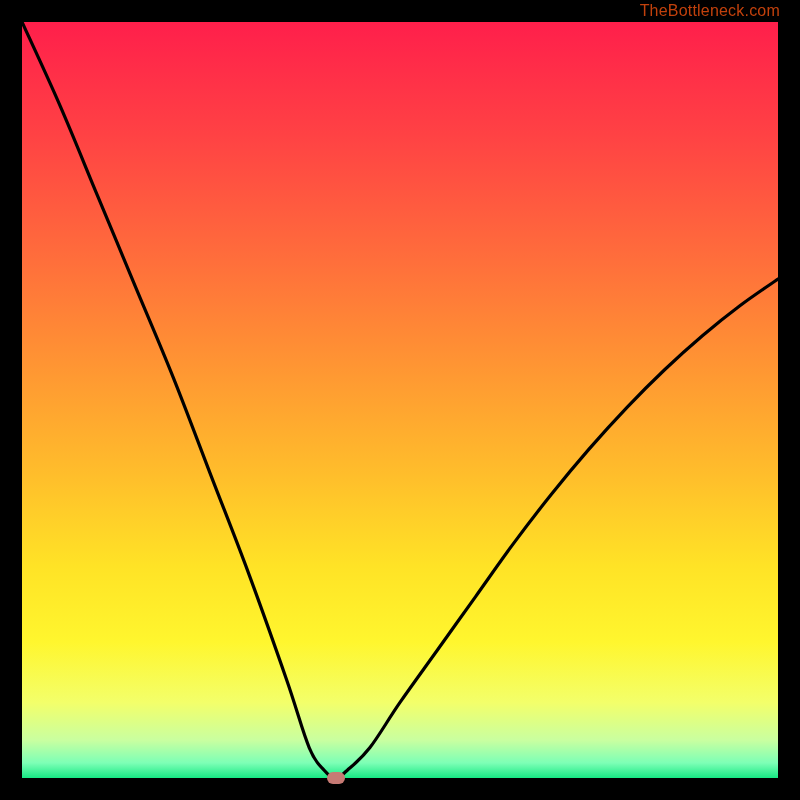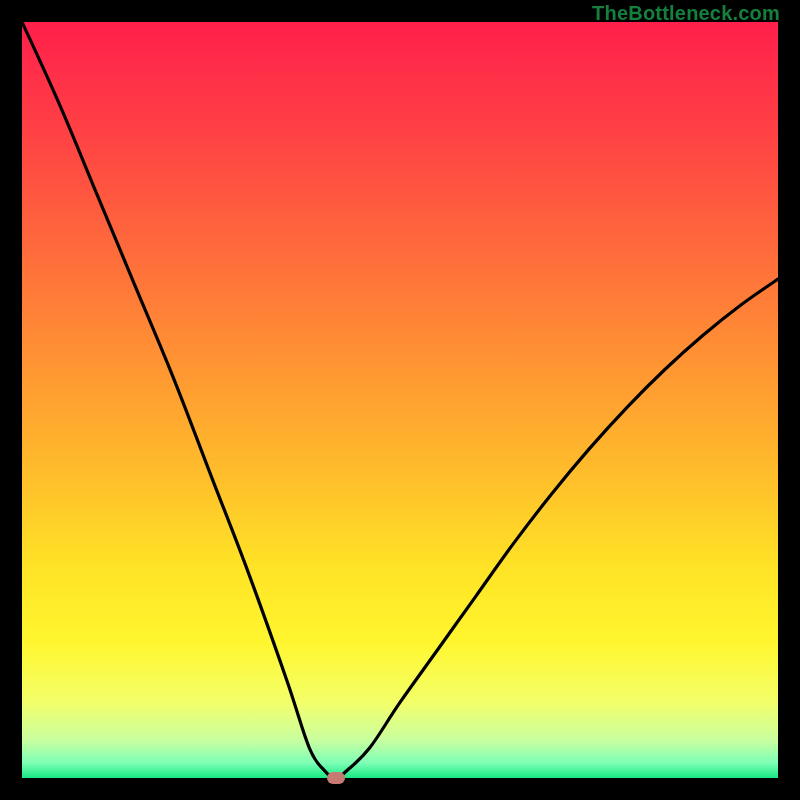--- a/index.html
+++ b/index.html
@@ -28,23 +28,23 @@
     left: 0;
     top: 0;
     width: 756px;
     height: 756px;
   }
   .watermark {
     position: absolute;
     top: 2px;
     right: 20px;
     font-family: Arial, sans-serif;
-    font-size: 20px;
-    font-weight: bold;
-    color: #15803d;
+    font-size: 16px;
+    font-weight: normal;
+    color: #c2410c;
     letter-spacing: 0.2px;
   }
   svg.curve {
     position: absolute;
     left: 0;
     top: 0;
     width: 756px;
     height: 756px;
   }
   .marker {

